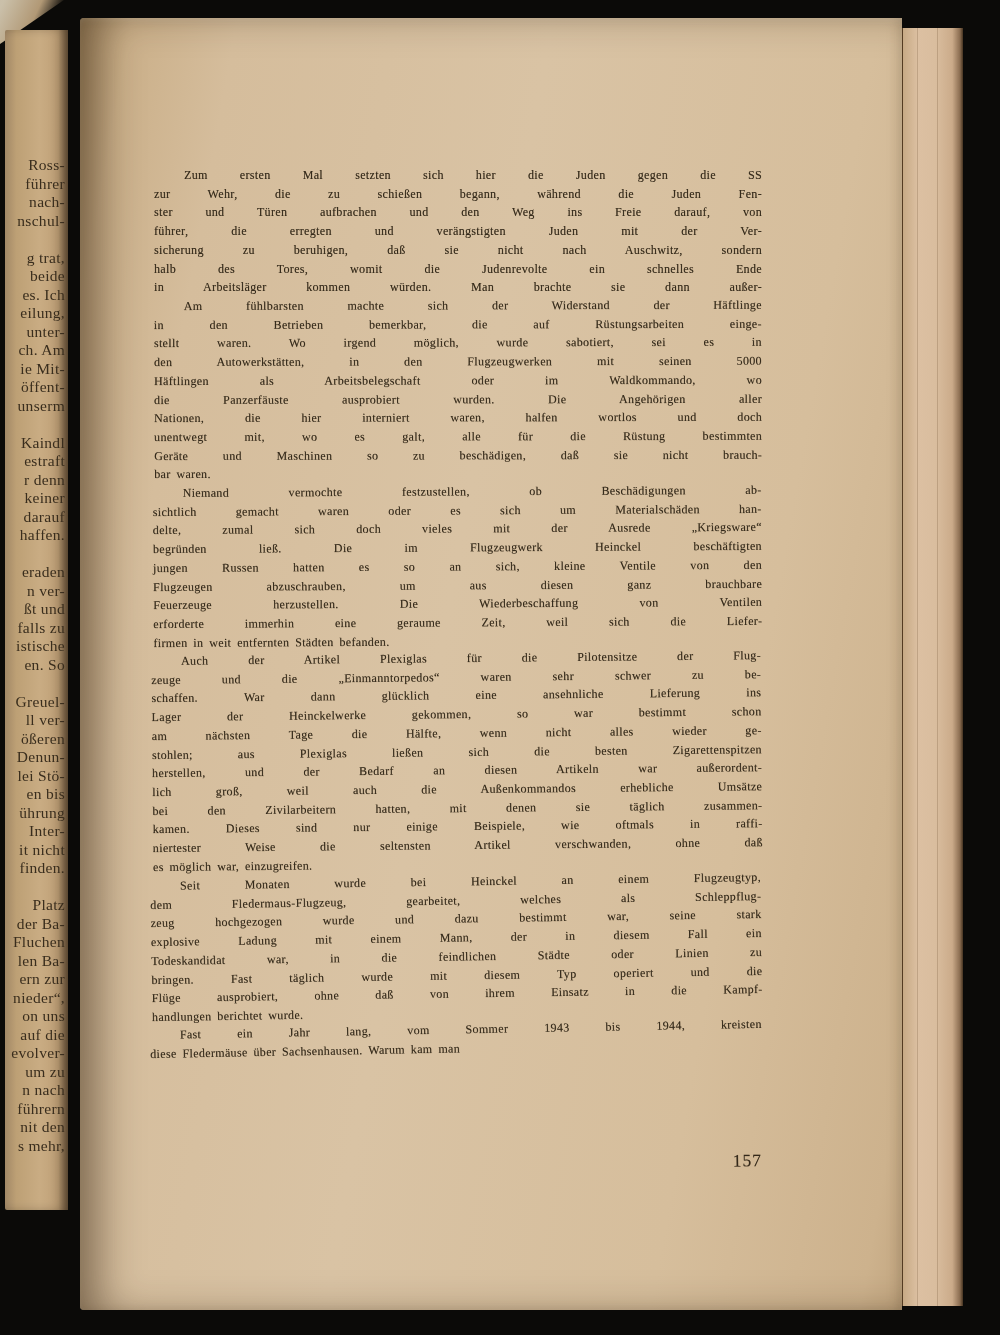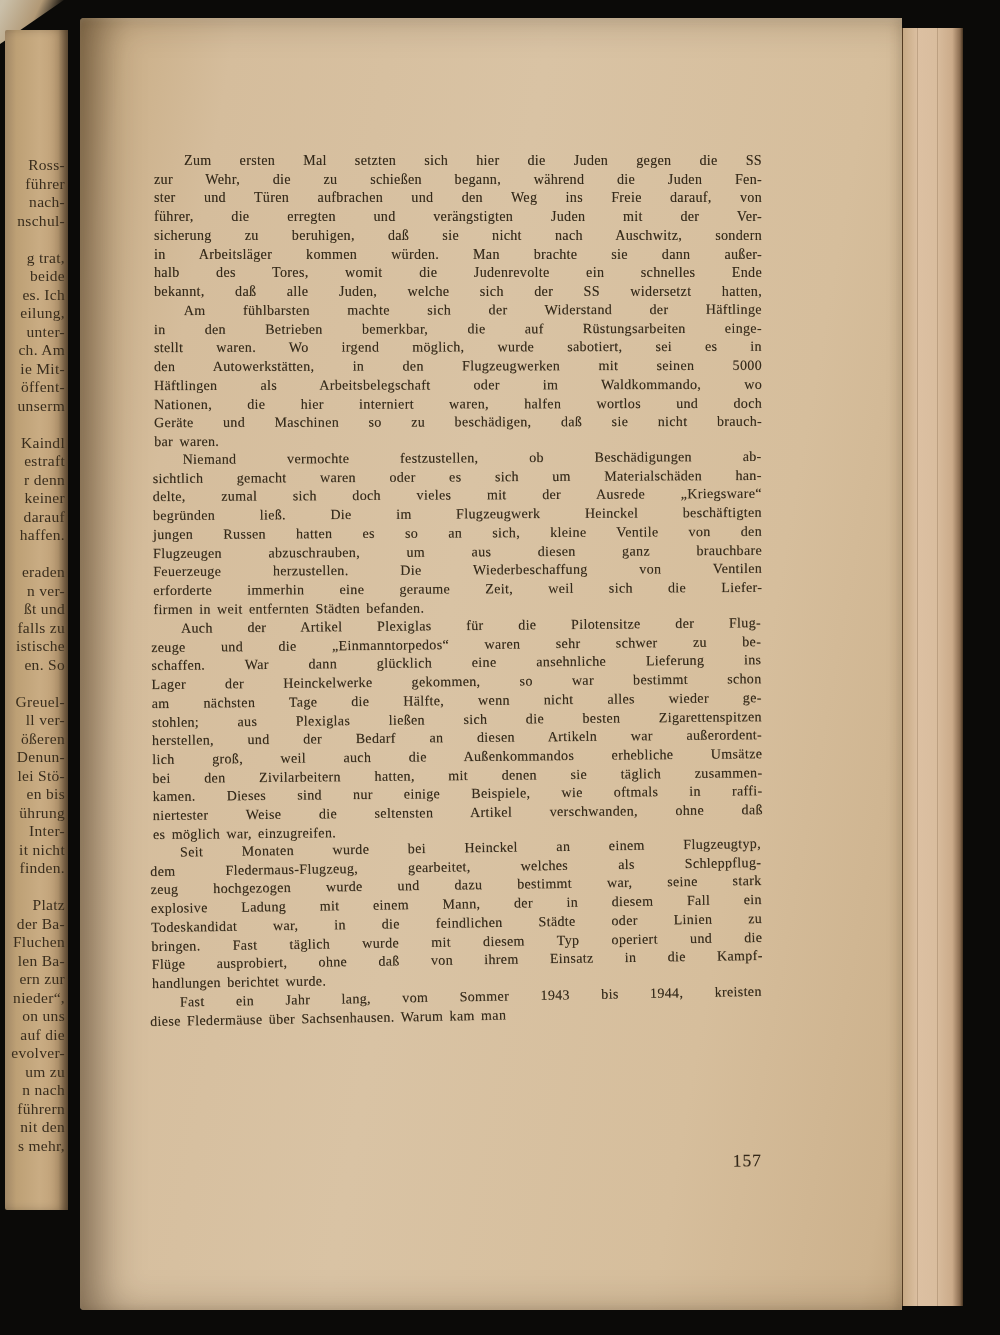--- a/index.html
+++ b/index.html
@@ -54,22 +54,22 @@
     position:absolute; left:902px; top:28px; width:61px; height:1278px;
     background:linear-gradient(90deg,#c7aa85 0%, #dcc0a2 25%, #d9bd9e 55%, #cbab8a 82%, #8a6c50 95%, #463421 100%);
     border-left:1px solid rgba(85,58,30,0.55);
   }
   .page-edge-stack .edge-line {
     position:absolute; top:0; bottom:0; width:1px; background:rgba(120,90,60,0.28);
   }
 
   
   .text-block {
-    position:absolute; left:74px; top:134px; width:608px;
-    font-size:14px; line-height:18.7px;
+    position:absolute; left:74px; top:148px; width:608px;
+    font-size:12px; line-height:18.7px;
     color:#342a1b;
     letter-spacing:0.35px; word-spacing:2.5px;
     text-shadow:0.2px 0.2px 0.4px rgba(62,46,24,0.45);
   }
   .para { transform-origin:left center; }
   .para:nth-child(2){ transform:rotate(-0.12deg); }
   .para:nth-child(3){ transform:rotate(-0.3deg);  margin-left:-1px; }
   .para:nth-child(4){ transform:rotate(-0.55deg); margin-left:-2px; }
   .para:nth-child(5){ transform:rotate(-0.85deg); margin-left:-3px; }
   .para:nth-child(6){ transform:rotate(-1.05deg); margin-left:-4px; }
@@ -153,31 +153,32 @@
   </div>
 
   <div class="page">
     <div class="text-block">
         <div class="para">
           <div class="line first">Zum ersten Mal setzten sich hier die Juden gegen die SS</div>
           <div class="line">zur Wehr, die zu schießen begann, während die Juden Fen-</div>
           <div class="line">ster und Türen aufbrachen und den Weg ins Freie darauf, von</div>
           <div class="line">führer, die erregten und verängstigten Juden mit der Ver-</div>
           <div class="line">sicherung zu beruhigen, daß sie nicht nach Auschwitz, sondern</div>
+          <div class="line">halb des Tores, womit die Judenrevolte ein schnelles Ende</div>
           <div class="line">in Arbeitsläger kommen würden. Man brachte sie dann außer-</div>
-          <div class="line">halb des Tores, womit die Judenrevolte ein schnelles Ende</div>
-          <div class="line">bekannt, daß alle Juden, welche sich der SS widersetzt hatten,</div>
         </div>
         <div class="para">
           <div class="line first">Am fühlbarsten machte sich der Widerstand der Häftlinge</div>
           <div class="line">in den Betrieben bemerkbar, die auf Rüstungsarbeiten einge-</div>
           <div class="line">stellt waren. Wo irgend möglich, wurde sabotiert, sei es in</div>
           <div class="line">den Autowerkstätten, in den Flugzeugwerken mit seinen 5000</div>
           <div class="line">Häftlingen als Arbeitsbelegschaft oder im Waldkommando, wo</div>
+          <div class="line">die Panzerfäuste ausprobiert wurden. Die Angehörigen aller</div>
           <div class="line">Nationen, die hier interniert waren, halfen wortlos und doch</div>
+          <div class="line">unentwegt mit, wo es galt, alle für die Rüstung bestimmten</div>
           <div class="line">Geräte und Maschinen so zu beschädigen, daß sie nicht brauch-</div>
           <div class="line last">bar waren.</div>
         </div>
         <div class="para">
           <div class="line first">Niemand vermochte festzustellen, ob Beschädigungen ab-</div>
           <div class="line">sichtlich gemacht waren oder es sich um Materialschäden han-</div>
           <div class="line">delte, zumal sich doch vieles mit der Ausrede „Kriegsware“</div>
           <div class="line">begründen ließ. Die im Flugzeugwerk Heinckel beschäftigten</div>
           <div class="line">jungen Russen hatten es so an sich, kleine Ventile von den</div>
           <div class="line">Flugzeugen abzuschrauben, um aus diesen ganz brauchbare</div>

